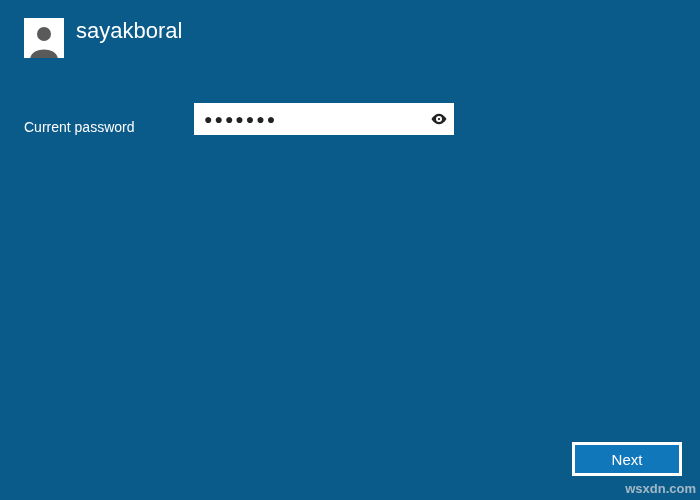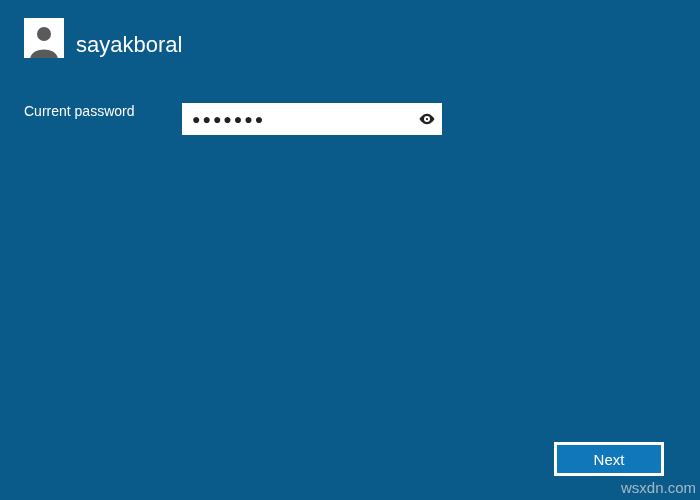--- a/index.html
+++ b/index.html
@@ -25,21 +25,21 @@
       margin-bottom: 8px;
       letter-spacing: 0.3px;
     }
     .subtitle {
       font-size: 14px;
       font-weight: 400;
       margin-bottom: 32px;
     }
     .user-row {
       display: flex;
-      align-items: flex-end;
+      align-items: flex-start;
       margin-bottom: 45px;
       gap: 12px;
     }
     .avatar {
       width: 40px;
       height: 40px;
       background: white;
       display: flex;
       align-items: flex-end;
       justify-content: center;
@@ -48,22 +48,22 @@
     .avatar svg {
       width: 36px;
       height: 36px;
     }
     .username {
       font-size: 22px;
       font-weight: 300;
     }
     .field-row {
       display: flex;
-      align-items: flex-start;
-      gap: 28px;
+      align-items: flex-end;
+      gap: 40px;
     }
     .field-label {
       font-size: 14px;
       width: 130px;
     }
     .pw-wrap {
       position: relative;
       width: 260px;
       height: 32px;
       background: white;
@@ -89,21 +89,21 @@
       justify-content: center;
       cursor: pointer;
     }
     .reveal svg {
       width: 18px;
       height: 18px;
       fill: #222;
     }
     .button-row {
       position: absolute;
-      right: 36px;
+      right: 18px;
       bottom: 24px;
       display: flex;
       gap: 12px;
     }
     .btn {
       width: 110px;
       height: 34px;
       background: #0a5a8a;
       border: 2px solid white;
       color: white;
@@ -115,24 +115,25 @@
       justify-content: center;
     }
     .btn.primary {
       border: 3px solid white;
       background: #1177bb;
     }
     .watermark {
       position: absolute;
       right: 4px;
       bottom: 4px;
-      font-size: 15px;
+      font-size: 13px;
       color: #e0e0e0;
       opacity: 0.7;
       font-family: Arial, sans-serif;
+      font-weight: bold;
     }
   </style>
 </head>
 <body>
 
 <div class="container">
 
   <div class="user-row">
     <div class="avatar">
       <svg viewBox="0 0 36 36">

